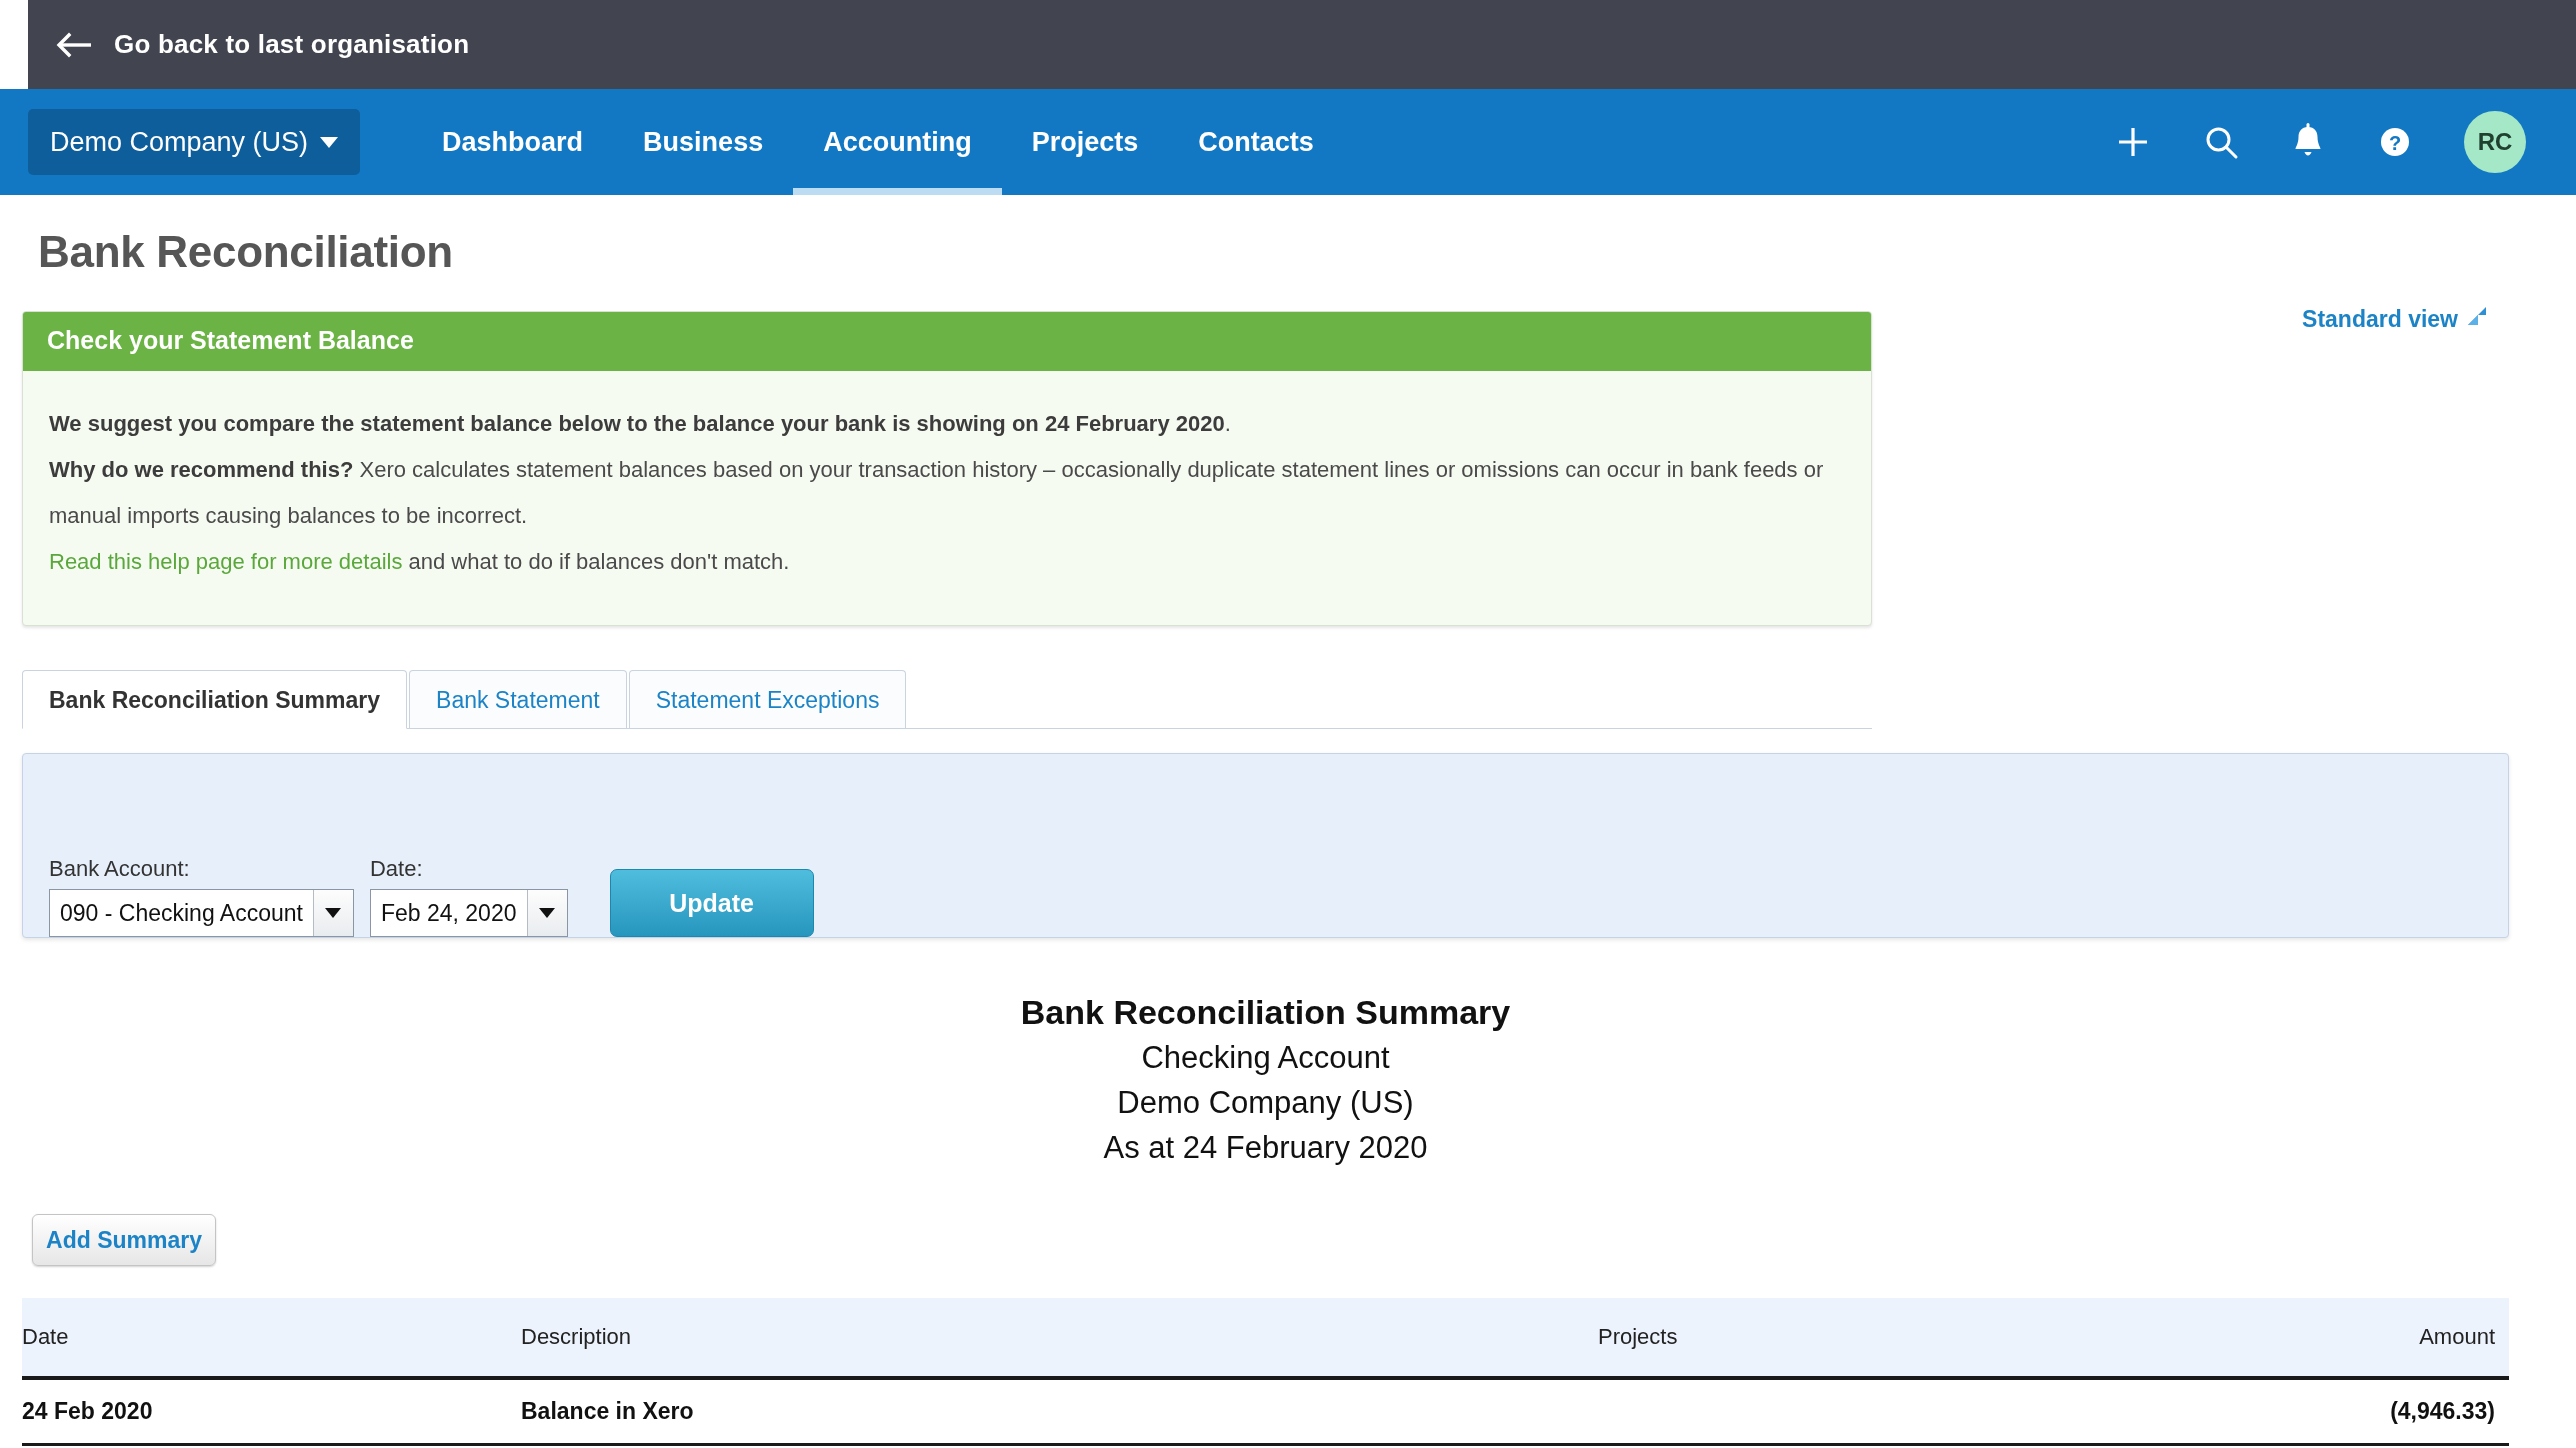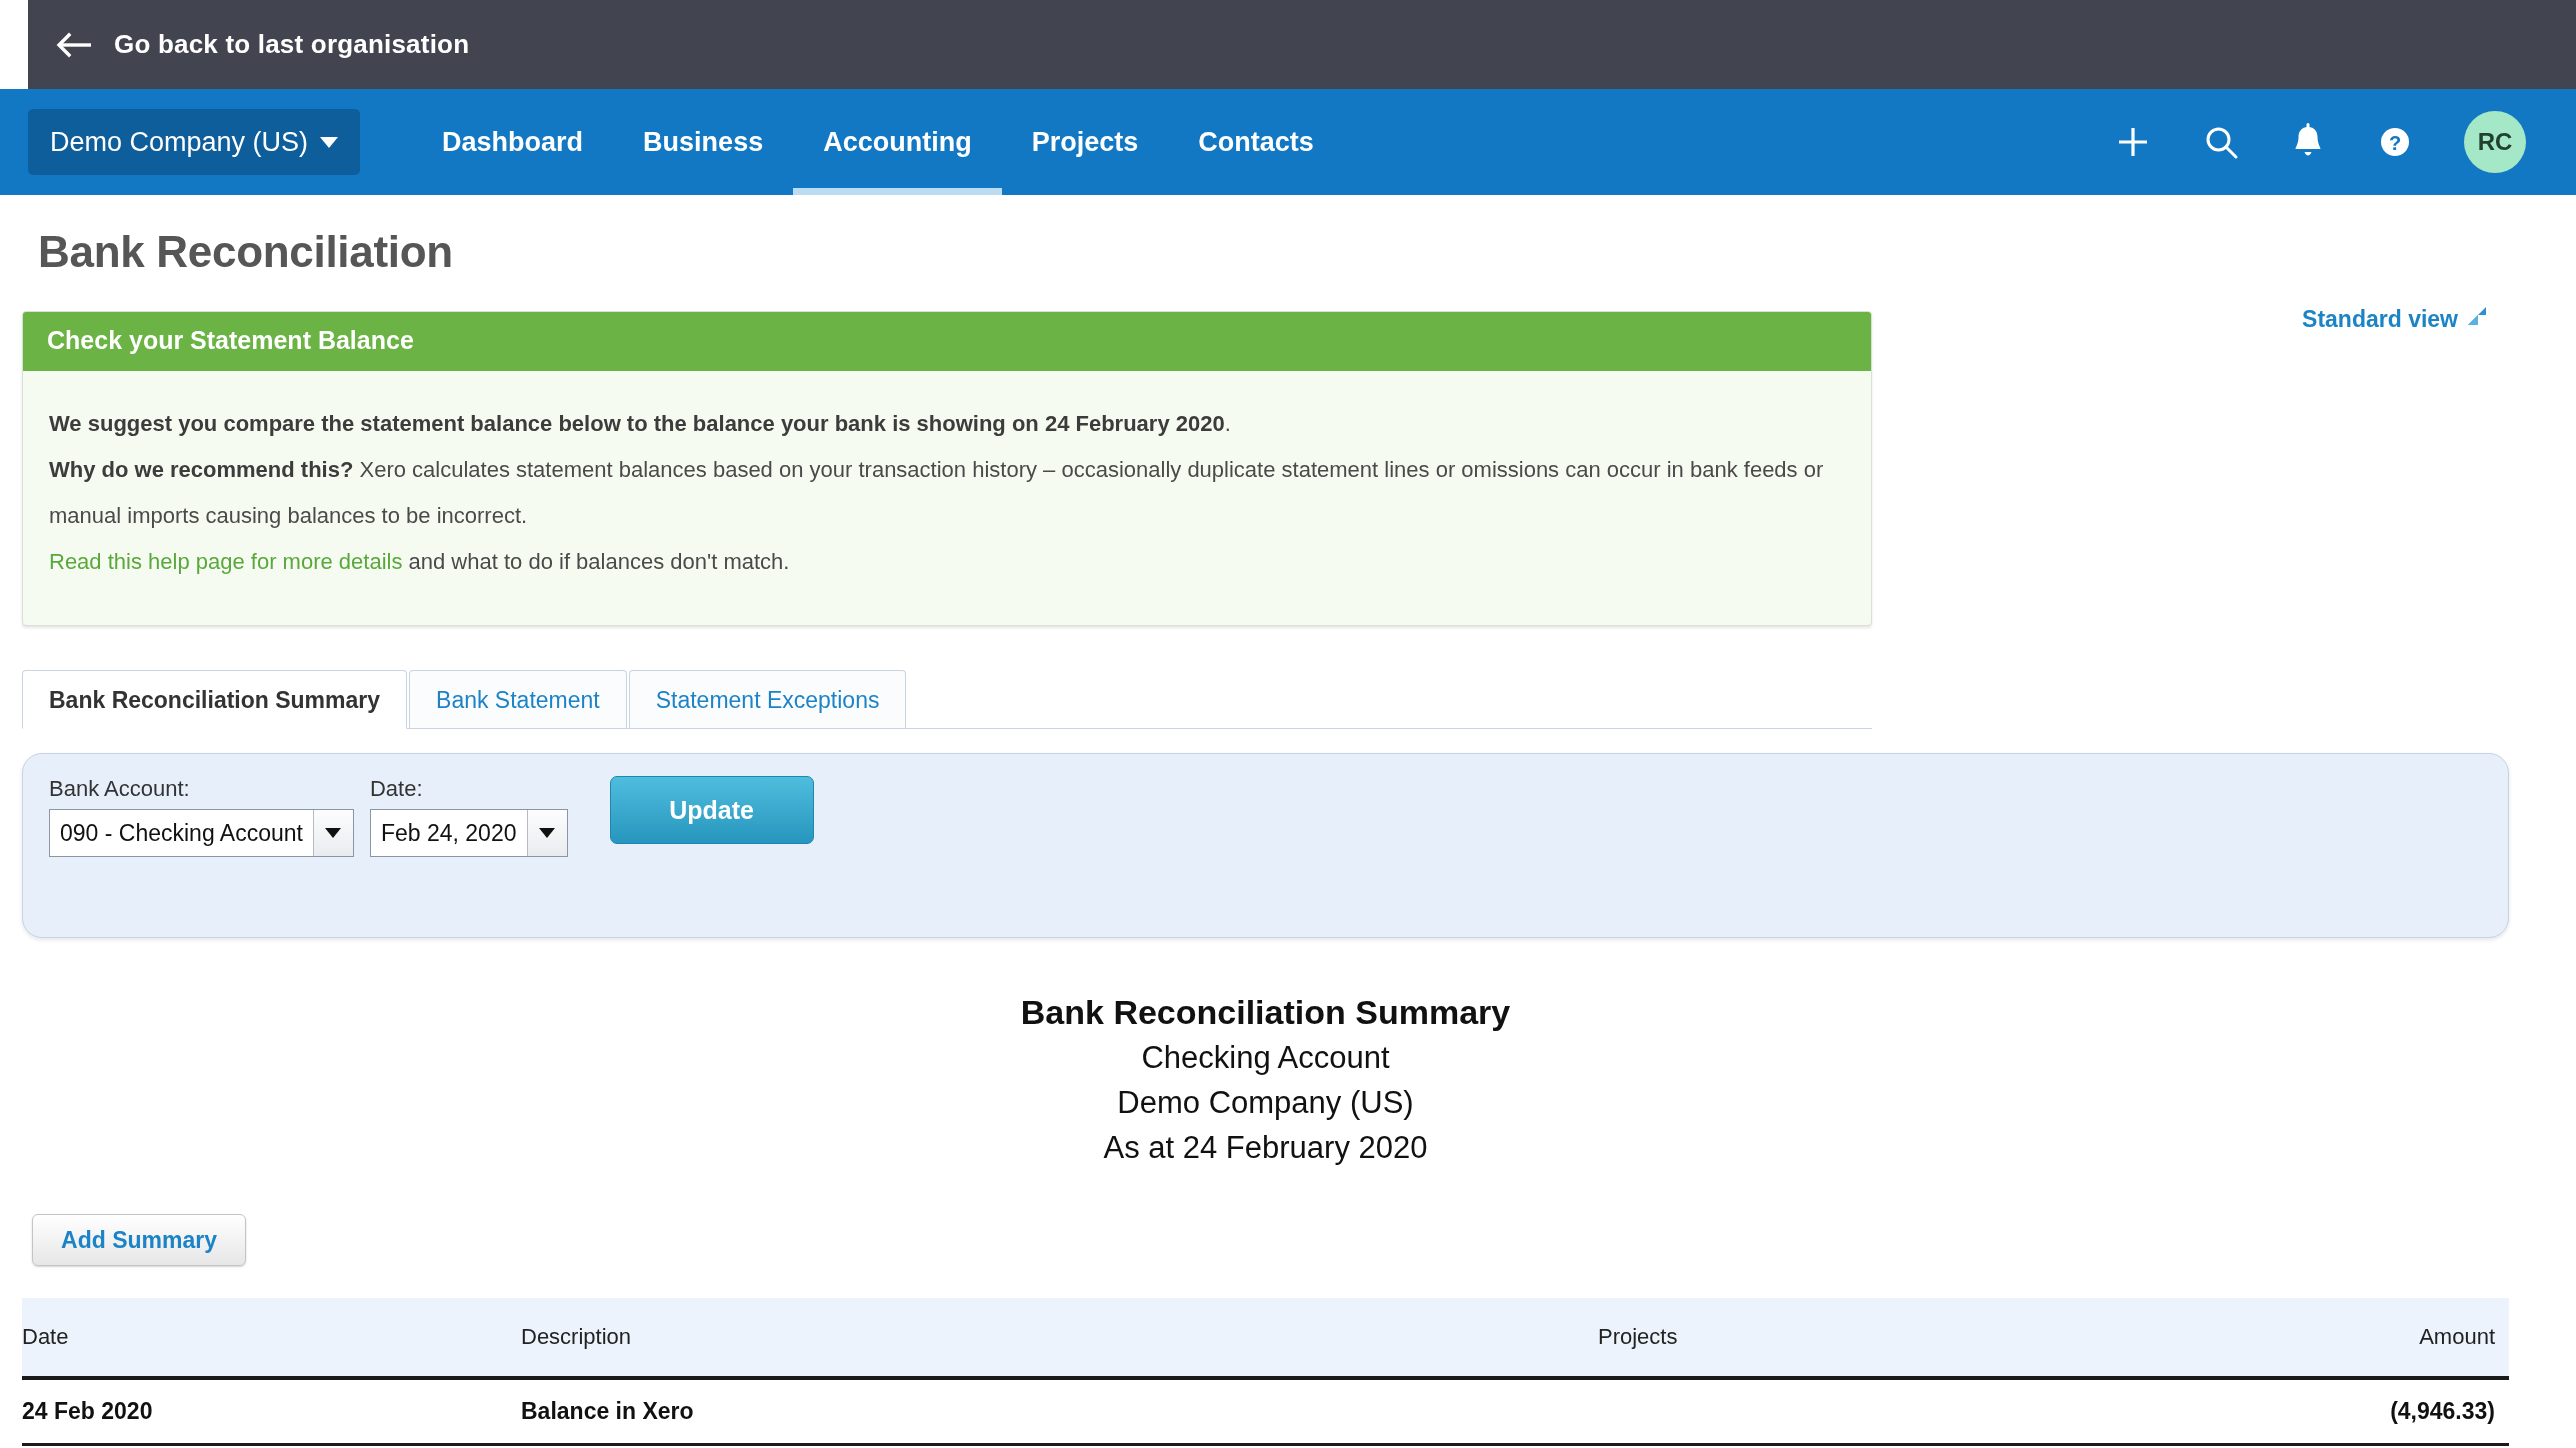--- a/index.html
+++ b/index.html
@@ -104,24 +104,24 @@
     position: relative; white-space: nowrap;
   }
   .tab.active {
     background: #ffffff; color: #333333; font-weight: bold;
     border-bottom: 1px solid #ffffff; margin-bottom: -1px;
   }
 
   
   .filterbar {
     margin-top: 24px; width: 2487px; height: 185px;
-    background: #E7EFFB; border: 1px solid #c6d3e6; border-radius: 20px;
+    background: #E7EFFB; border: 1px solid #c6d3e6; border-radius: 4px;
     box-shadow: 0 2px 4px rgba(0,0,0,.10);
     padding: 22px 26px 0 26px;
-    display: flex; align-items: flex-start; gap: 16px;
+    display: flex; align-items: flex-end; gap: 16px;
   }
   .field-label { font-size: 22px; color: #333; margin-bottom: 7px; display:block; }
   .selbox {
     display: flex; align-items: stretch; height: 48px;
     border: 1px solid #8a96a3; background: #ffffff;
   }
   .selbox .val {
     display: flex; align-items: center; padding: 0 10px;
     font-size: 23px; color: #111; white-space: nowrap;
   }
@@ -149,21 +149,21 @@
   .report-title {
     text-align: center; width: 2487px;
     font-size: 34px; font-weight: bold; color: #111; line-height: 45px;
   }
   .report-sub {
     text-align: center; width: 2487px;
     font-size: 31px; color: #111; line-height: 45px;
   }
   .btn-add {
     margin-top: 44px; margin-left: 10px;
-    width: 214px; height: 52px; border-radius: 6px;
+    width: 184px; height: 52px; border-radius: 6px;
     background: linear-gradient(#ffffff,#e6e6e6);
     border: 1px solid #c4c4c4; box-shadow: 0 1px 2px rgba(0,0,0,.18);
     color: #1c84c6; font-size: 23px; font-weight: bold;
     display: flex; align-items: center; justify-content: center; cursor: pointer;
   }
 
   table.rpt { width: 2487px; border-collapse: collapse; margin-top: 32px; }
   table.rpt th {
     background: #EDF3FD; border-bottom: 3px solid #c9d4e4;
     font-size: 22px; font-weight: normal; color: #222;

